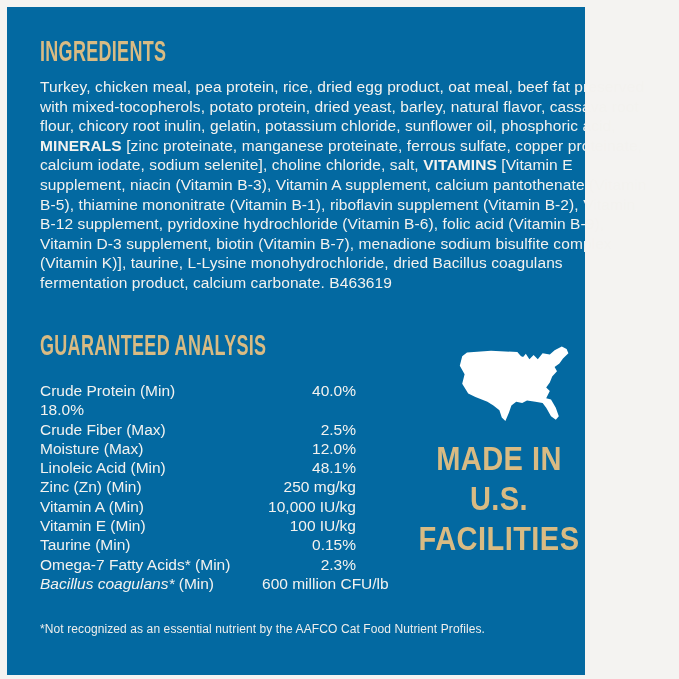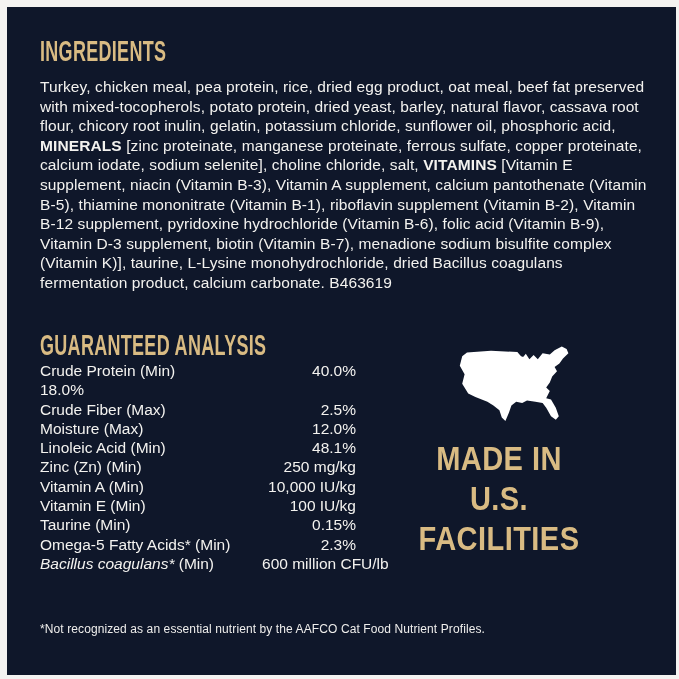--- a/index.html
+++ b/index.html
@@ -1,36 +1,36 @@
 <!DOCTYPE html>
 <html><head>
 <meta charset="utf-8">
 <style>
   html,body{margin:0;padding:0;background:#ffffff;}
   #stage{position:relative;width:679px;height:679px;background:#f4f3f1;overflow:hidden;
          font-family:"Liberation Sans",sans-serif;}
-  .panel{position:absolute;left:7px;top:7px;width:669px;height:668px;background:#0f172a;}
+  .panel{position:absolute;left:7px;top:7px;width:578px;height:668px;background:#0369a1;}
 
   .gold-heading{position:absolute;color:#d9bb83;font-weight:bold;font-size:29px;line-height:29px;
     letter-spacing:.5px;transform:scaleX(.62);transform-origin:left center;white-space:nowrap;}
 
   .ingredients-heading{left:33px;top:30px;}
   .analysis-heading{left:33px;top:324px;}
 
   .body-text{color:#f3f2ef;}
 
   .ingredients-text{position:absolute;left:33px;top:70px;width:620px;
     font-size:15.5px;line-height:19.6px;letter-spacing:.1px;white-space:pre-line;}
   .ingredients-text b{font-weight:bold;}
 
   .analysis-table{position:absolute;left:33px;top:354px;width:316px;font-size:15.5px;}
   .arow{display:flex;justify-content:space-between;align-items:baseline;height:19.3px;line-height:19.3px;gap:48px;}
   .alabel{white-space:nowrap;}
   .alabel i{font-style:italic;}
-  .avalue{white-space:nowrap;}
+  .avalue{white-space:nowrap;margin-top:20px;}
   .usa-map{position:absolute;left:448px;top:336px;width:120px;height:84px;}
   .made-in{position:absolute;left:382px;top:432px;width:220px;text-align:center;
     color:#d9bb83;font-weight:bold;font-size:33px;line-height:40px;letter-spacing:.5px;}
   .made-in .mline{transform:scaleX(.88);transform-origin:center;white-space:nowrap;}
 
   .footnote{position:absolute;left:33px;top:617px;font-size:12px;line-height:11px;
     color:#efeeec;letter-spacing:.1px;white-space:nowrap;}
 </style>
 </head>
 <body>
@@ -84,21 +84,21 @@
         </div>
         <div class="arow">
           <div class="alabel">Vitamin E (Min)</div>
           <div class="avalue">100 IU/kg</div>
         </div>
         <div class="arow">
           <div class="alabel">Taurine (Min)</div>
           <div class="avalue">0.15%</div>
         </div>
         <div class="arow">
-          <div class="alabel">Omega-5 Fatty Acids* (Min)</div>
+          <div class="alabel">Omega-7 Fatty Acids* (Min)</div>
           <div class="avalue">2.3%</div>
         </div>
         <div class="arow">
           <div class="alabel"><i>Bacillus coagulans*</i> (Min)</div>
           <div class="avalue">600 million CFU/lb</div>
         </div>
       </div>
 
     <svg class="usa-map" viewBox="0 0 200 132" preserveAspectRatio="xMidYMid meet">
       <path fill="#ffffff" d="

